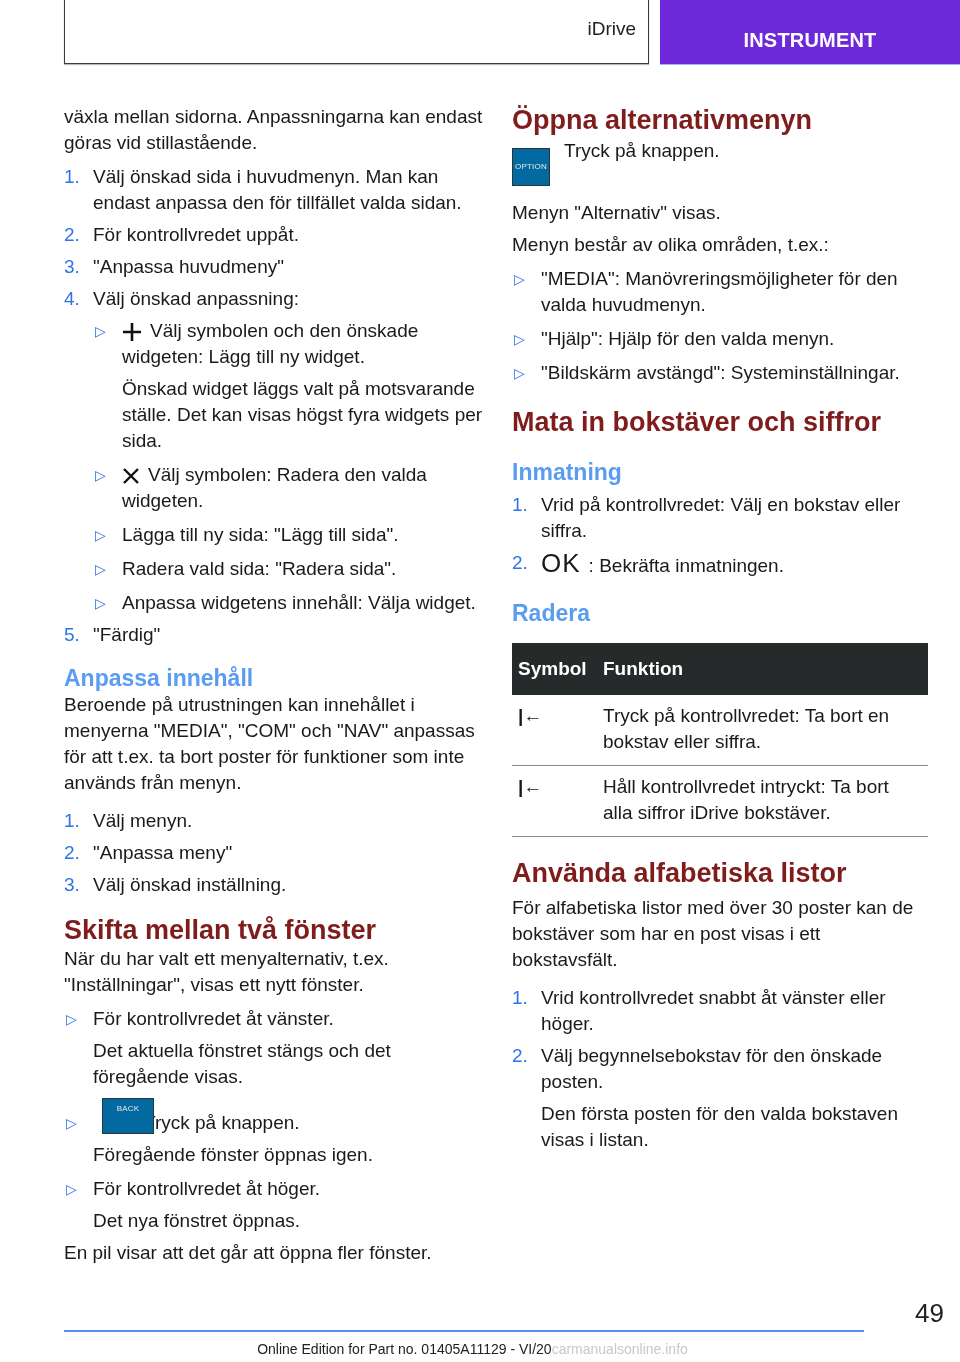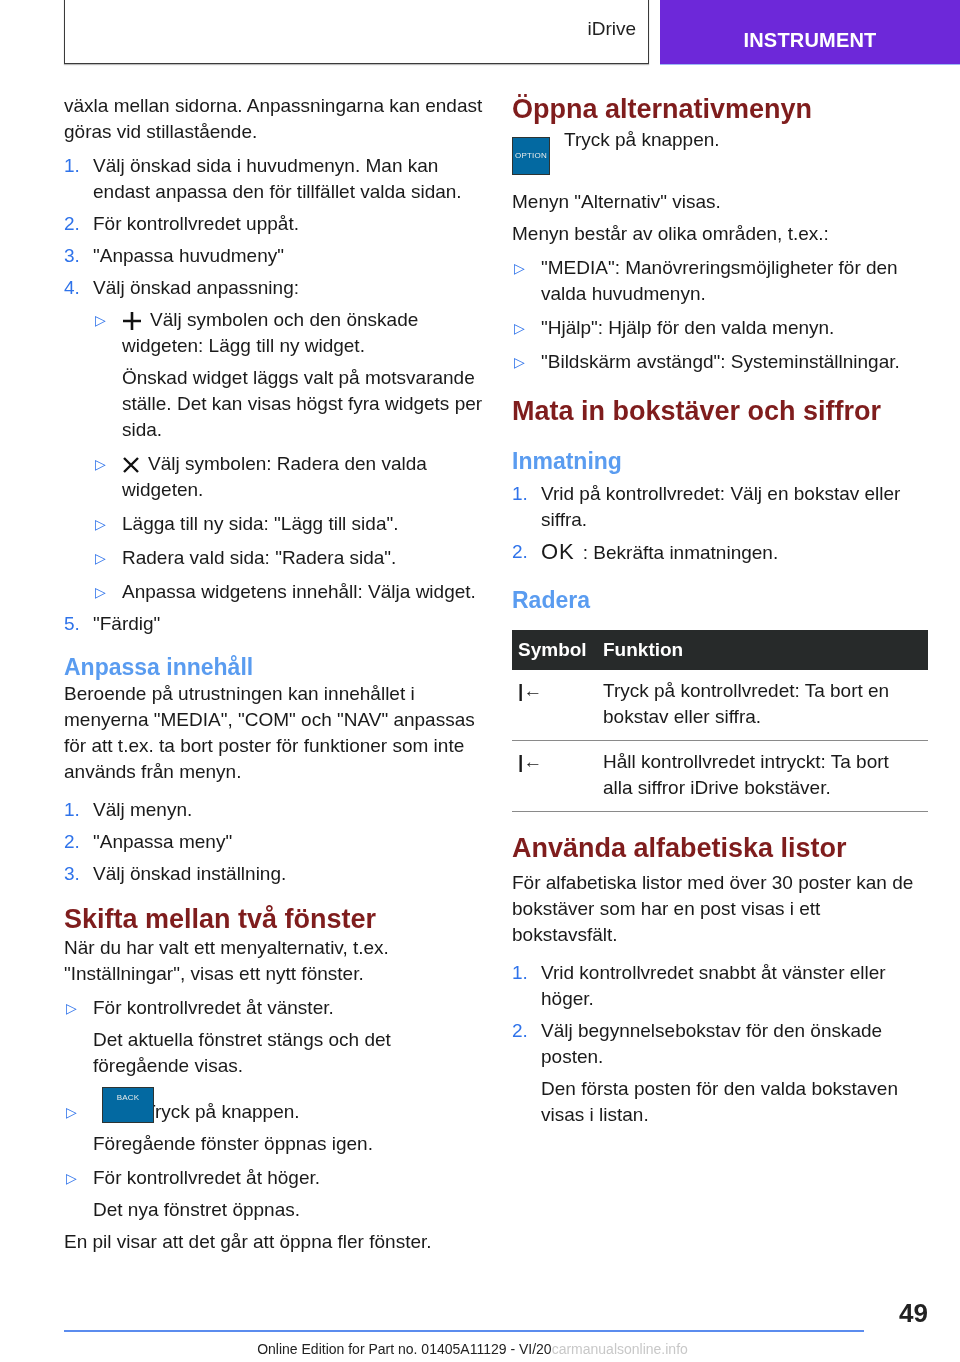--- a/index.html
+++ b/index.html
@@ -5,21 +5,21 @@
     * { box-sizing: border-box; margin: 0; padding: 0; }
     html, body { width: 960px; height: 1362px; background: #ffffff; overflow: hidden; }
     body { position: relative; font-family: "Liberation Sans", sans-serif; color: #1a1a1a; font-size: 19px; line-height: 26px; }
 
     
     .hdr-left { position: absolute; left: 64px; top: -2px; width: 585px; height: 66px; border: 1.5px solid #3a3a3a; border-top: none; background: #fff; box-shadow: 0 1px 1px #bbb; }
     .hdr-left span { position: absolute; right: 12px; bottom: 21px; font-size: 19px; color: #222; }
     .hdr-right { position: absolute; left: 660px; top: 0; width: 300px; height: 65px; background: #6d28d9; border-bottom: 1px solid #9cb8f5; }
     .hdr-right span { position: absolute; left: 0; right: 0; text-align: center; bottom: 11px; color: #fff; font-weight: bold; font-size: 20px; letter-spacing: 0.2px; }
 
-    .col { position: absolute; top: 93px; width: 420px; }
+    .col { position: absolute; top: 104px; width: 420px; }
     .col-left { left: 64px; }
     .col-right { left: 512px; width: 418px; }
 
     p { margin: 0; }
 
     .h1 { color: #7f1d1d; font-weight: bold; font-size: 27px; line-height: 32px; }
     .h2 { color: #5a9cf0; font-weight: bold; font-size: 23px; line-height: 28px; }
 
     .ol-item { position: relative; padding-left: 29px; }
     .ol-num { position: absolute; left: 0; top: 0; color: #2f73ea; }
@@ -30,26 +30,26 @@
     .gap6 { height: 6px; }
     .gap8 { height: 8px; }
     .gap12 { height: 12px; }
     .gap16 { height: 16px; }
     .gap20 { height: 20px; }
 
     .inline-icon { display: inline-block; vertical-align: middle; margin-right: 8px; }
     .keybtn { display: inline-block; background: #0369a1; border: 1.5px solid #2d3432; color: #e8ecea; font-weight: normal; font-size: 8px; text-align: center; letter-spacing: 0.2px; }
 
     table.tbl { width: 416px; border-collapse: collapse; }
-    .tbl th { background: #272a2a; color: #fff; text-align: left; font-weight: bold; font-size: 19px; height: 40px; padding: 0 6px; }
+    .tbl th { background: #272a2a; color: #fff; text-align: left; font-weight: bold; font-size: 19px; height: 52px; padding: 0 6px; }
     .tbl td { vertical-align: top; padding: 8px 6px 10px 6px; border-bottom: 1px solid #8a8a8a; }
     .tbl td.sym { width: 85px; font-weight: bold; }
 
     .footer-line { position: absolute; left: 64px; top: 1330px; width: 800px; height: 2px; background: #5b8cee; }
-    .page-num { position: absolute; right: 32px; top: 1300px; font-size: 26px; font-weight: bold; color: #222; }
+    .page-num { position: absolute; right: 16px; top: 1300px; font-size: 26px; font-weight: normal; color: #222; }
     .footer-text { position: absolute; left: 0; right: 15px; top: 1336px; text-align: center; font-size: 14px; color: #222; }
     .footer-text .wm { color: #c8c8c8; }
   </style>
 </head>
 <body>
 
 <div class="hdr-left">
   <span>iDrive</span>
 </div>
 <div class="hdr-right">
@@ -197,21 +197,21 @@
   <div class="gap20"></div>
   <div class="h2">Inmatning</div>
   <div class="gap6"></div>
   <div class="ol-item">
     <span class="ol-num">1.</span>
     <span>Vrid på kontrollvredet: Välj en bokstav eller siffra.</span>
   </div>
   <div class="gap6"></div>
   <div class="ol-item">
     <span class="ol-num">2.</span>
-    <span style="font-size:22px;margin-right:8px;letter-spacing:1px;">OK</span><span>: Bekräfta inmatningen.</span>
+    <span style="font-size:26px;margin-right:8px;letter-spacing:1px;">OK</span><span>: Bekräfta inmatningen.</span>
   </div>
   <div class="gap20"></div>
   <div class="h2">Radera</div>
   <div class="gap16"></div>
 
   <table class="tbl">
     <thead>
       <tr>
         <th>Symbol</th>
         <th>Funktion</th>

